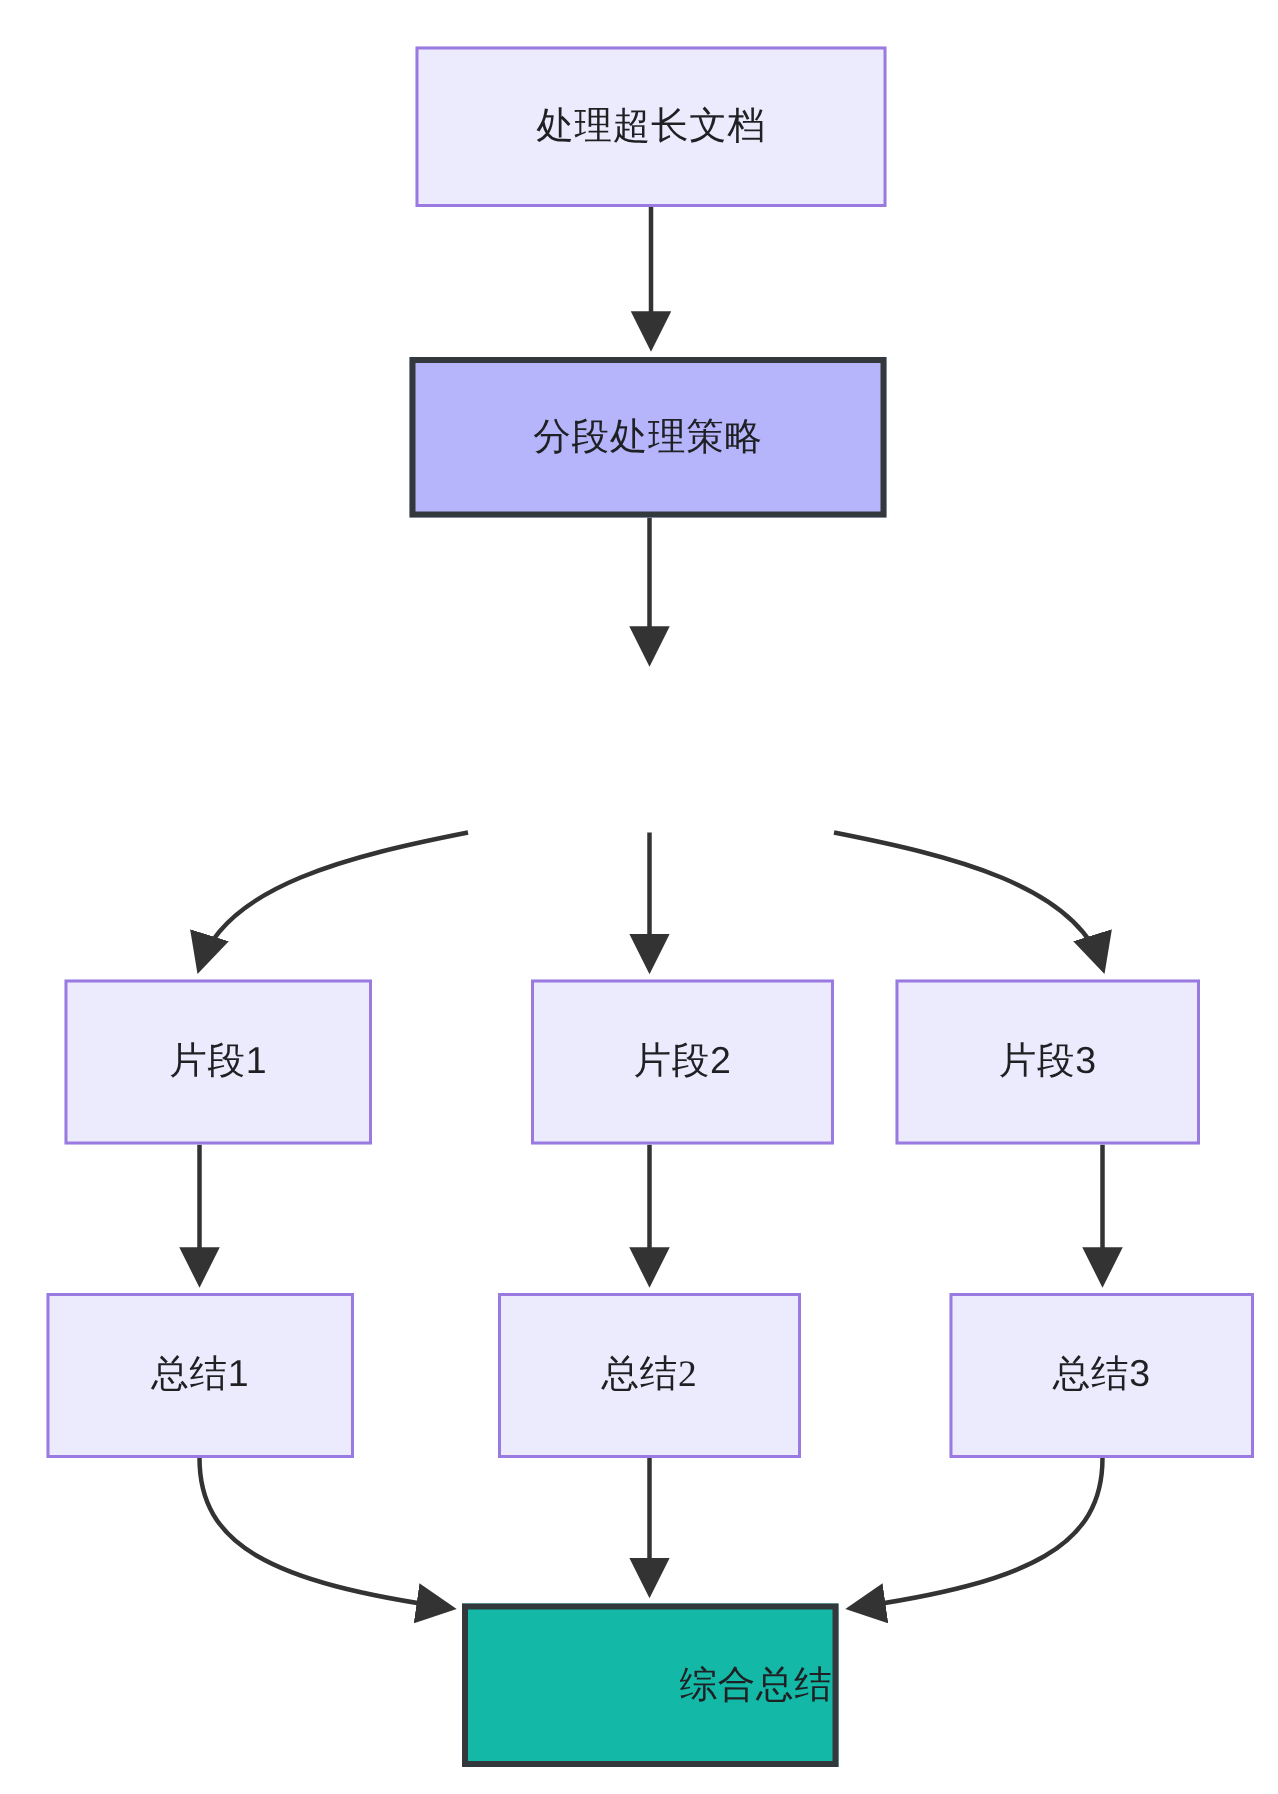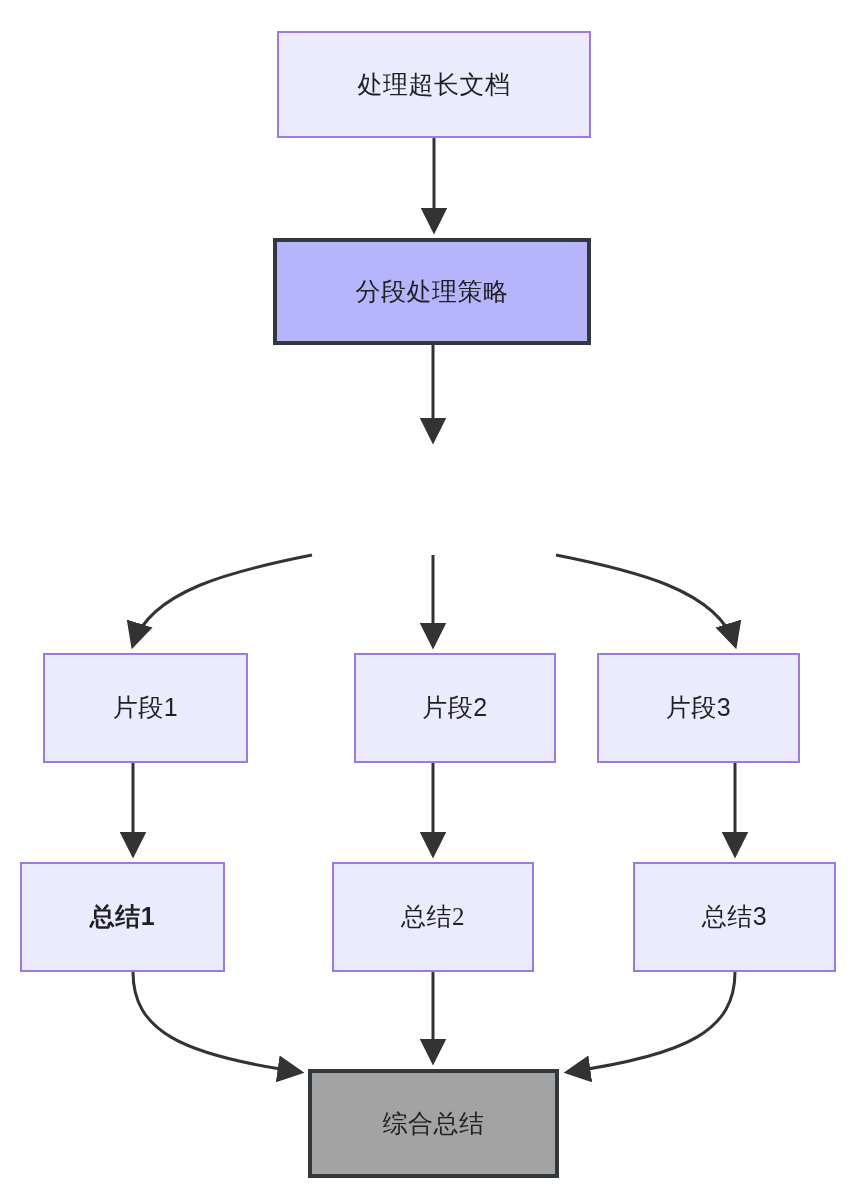--- a/index.html
+++ b/index.html
@@ -37,32 +37,33 @@
     background:#ecebfd;
     border:2px solid #9a7ae0;
     font-size:25px;
   }
   .node-highlight{
     background:#b6b5fb;
     border:4px solid #33383d;
     font-size:25px;
   }
   .node-final{
-    background:#a3a3a3;
+    background:#14b8a6;
     border:4px solid #33383d;
     font-size:25px;
+    justify-content:flex-end;
   }
   
   #n-longdoc   { left:277px; top:31px;   width:314px; height:107px; }
   #n-strategy  { left:273px; top:238px;  width:318px; height:107px; }
   #n-source    { left:310px; top:448px;  width:247px; height:107px; }
   #n-chunk-0   { left:43px;  top:653px;  width:205px; height:110px;justify-content:center; }
   #n-chunk-1   { left:332px; top:653px;  width:202px; height:110px;margin-left:22px; }
   #n-chunk-2   { left:597px; top:653px;  width:203px; height:110px; }
-  #n-summary-0 { left:20px;  top:862px;  width:205px; height:110px;font-weight:bold; }
+  #n-summary-0 { left:31px;  top:862px;  width:205px; height:110px; }
   #n-summary-1 { left:332px; top:862px;  width:202px; height:110px;font-family:Liberation Serif, serif; }
   #n-summary-2 { left:633px; top:862px;  width:203px; height:110px; }
   #n-final     { left:308px; top:1069px; width:251px; height:109px; }
 </style>
 </head>
 <body>
 
 <div id="flow">
 
   <svg class="edges" viewBox="0 0 852 1196" width="852" height="1196" xmlns="http://www.w3.org/2000/svg">

